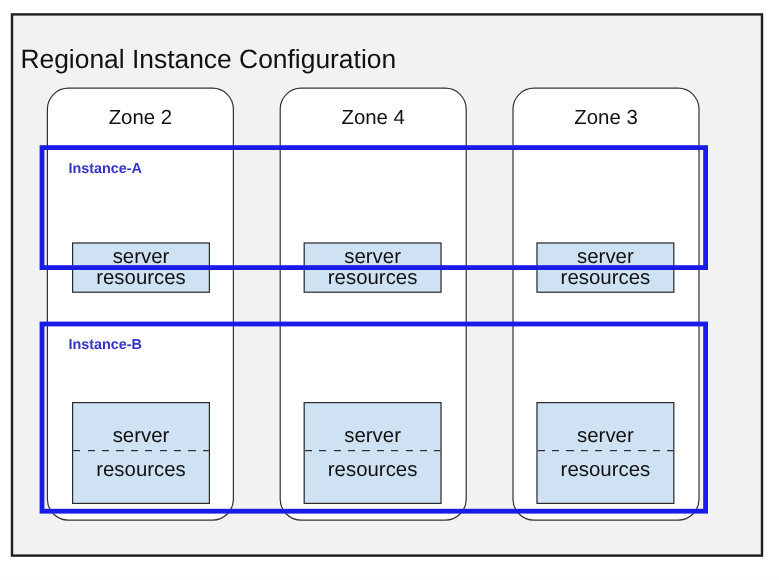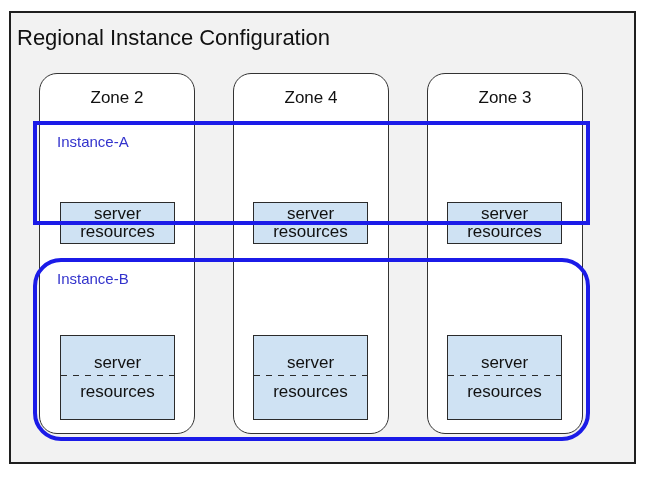--- a/index.html
+++ b/index.html
@@ -15,42 +15,42 @@
   }
   *{margin:0;padding:0;box-sizing:border-box;}
   html,body{width:649px;height:483px;background:#ffffff;overflow:hidden;
     font-family:"Liberation Sans","DejaVu Sans",sans-serif;color:var(--text);}
 
   .canvas{
     position:absolute;left:9px;top:11px;width:627px;height:453px;
     background:var(--canvas-bg);border:2px solid var(--canvas-border);
   }
   .title{
-    position:absolute;left:6px;top:12px;
+    position:absolute;left:6px;top:24px;
     font-size:22px;line-height:26px;color:var(--text);white-space:nowrap;
   }
   .zone{
     position:absolute;top:60px;width:156px;height:361px;
     background:var(--zone-bg);border:1px solid var(--zone-border);
     border-radius:18px;z-index:1;
   }
   .zone-1{left:28px;} .zone-2{left:222px;} .zone-3{left:416px;}
   .zone-label{
     position:absolute;left:0;right:0;top:14px;text-align:center;
     font-size:17px;color:var(--text);
   }
   .instance{
     position:absolute;left:22px;width:557px;
     border:4px solid var(--instance-blue);background:transparent;z-index:3;
   }
   .instance-a{top:108px;height:104px;}
-  .instance-b{top:245px;height:183px;border-radius:28px;}
+  .instance-b{top:255px;height:160px;}
   .instance-label{
     position:absolute;left:20px;top:8px;
-    font-size:15px;font-weight:normal;color:var(--instance-label-blue);white-space:nowrap;
+    font-size:12px;font-weight:bold;color:var(--instance-label-blue);white-space:nowrap;
   }
   .resource{
     position:absolute;width:115px;
     background:var(--resource-fill);border:1px solid var(--resource-border);
     z-index:2;display:flex;flex-direction:column;align-items:center;justify-content:center;
     font-size:17px;line-height:18px;text-align:center;color:var(--text);margin-top:36px;
   }
   .row-a .resource{top:153px;height:42px;}
   .row-b .resource{top:286px;height:85px;}
   .col-1{left:49px;} .col-2{left:242px;} .col-3{left:436px;}

